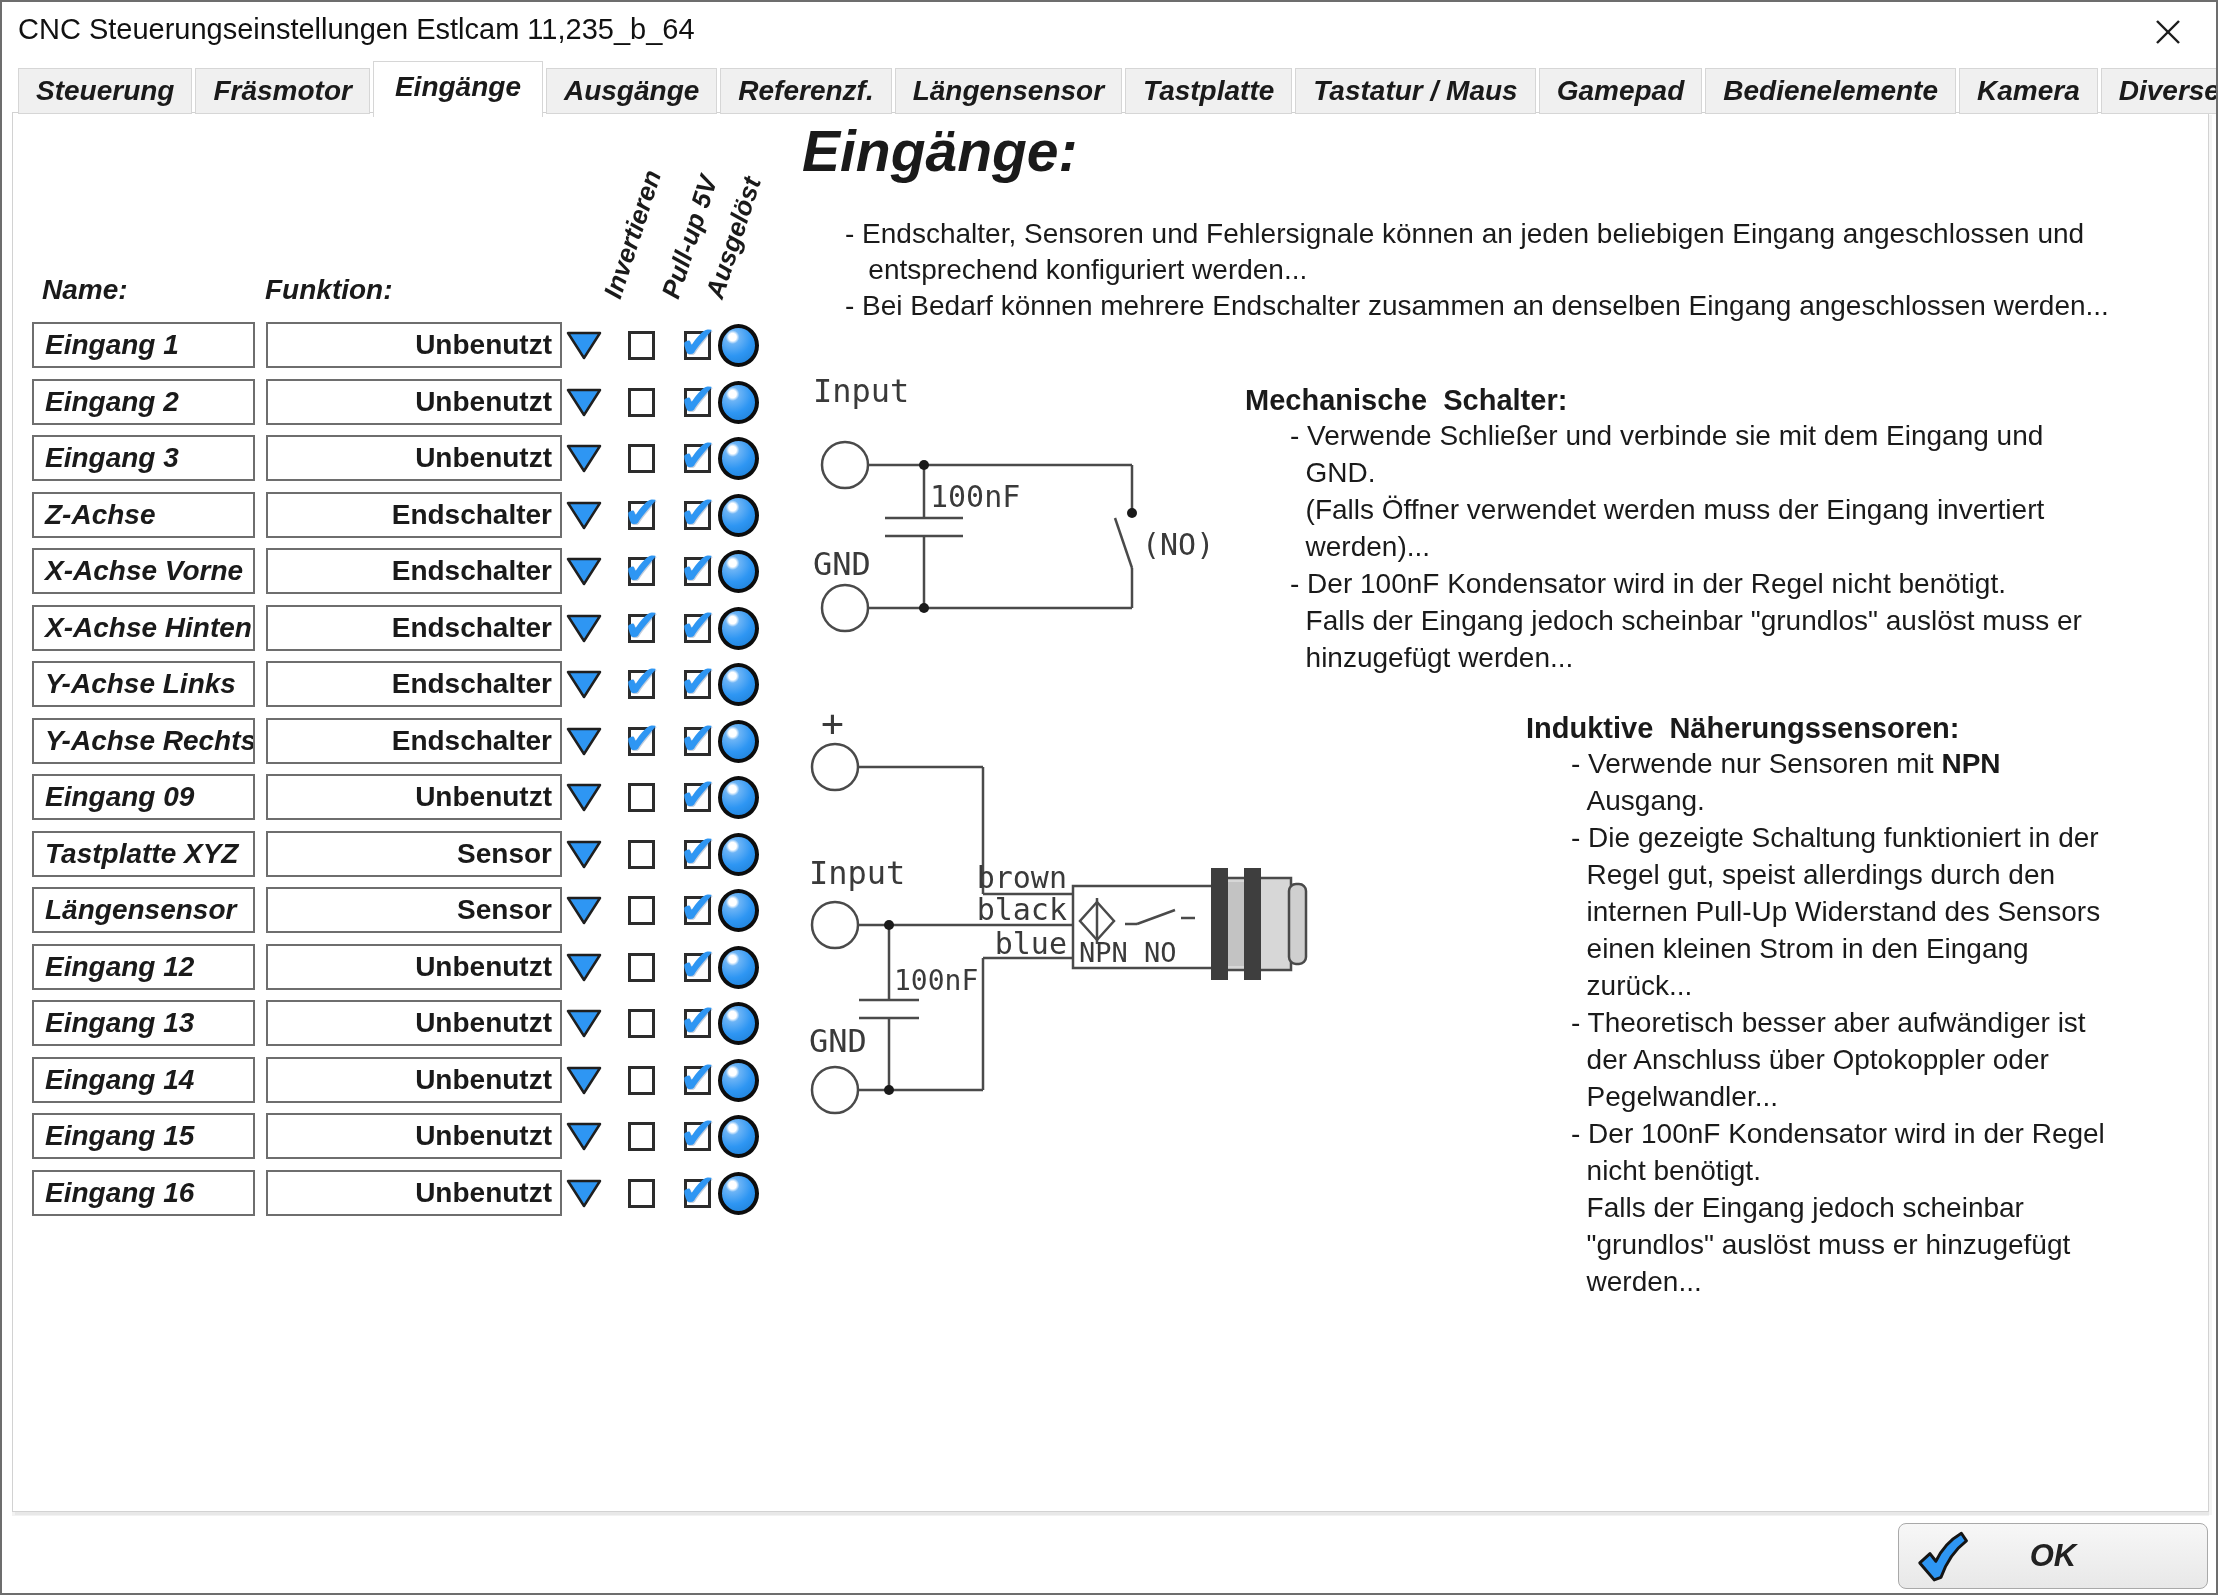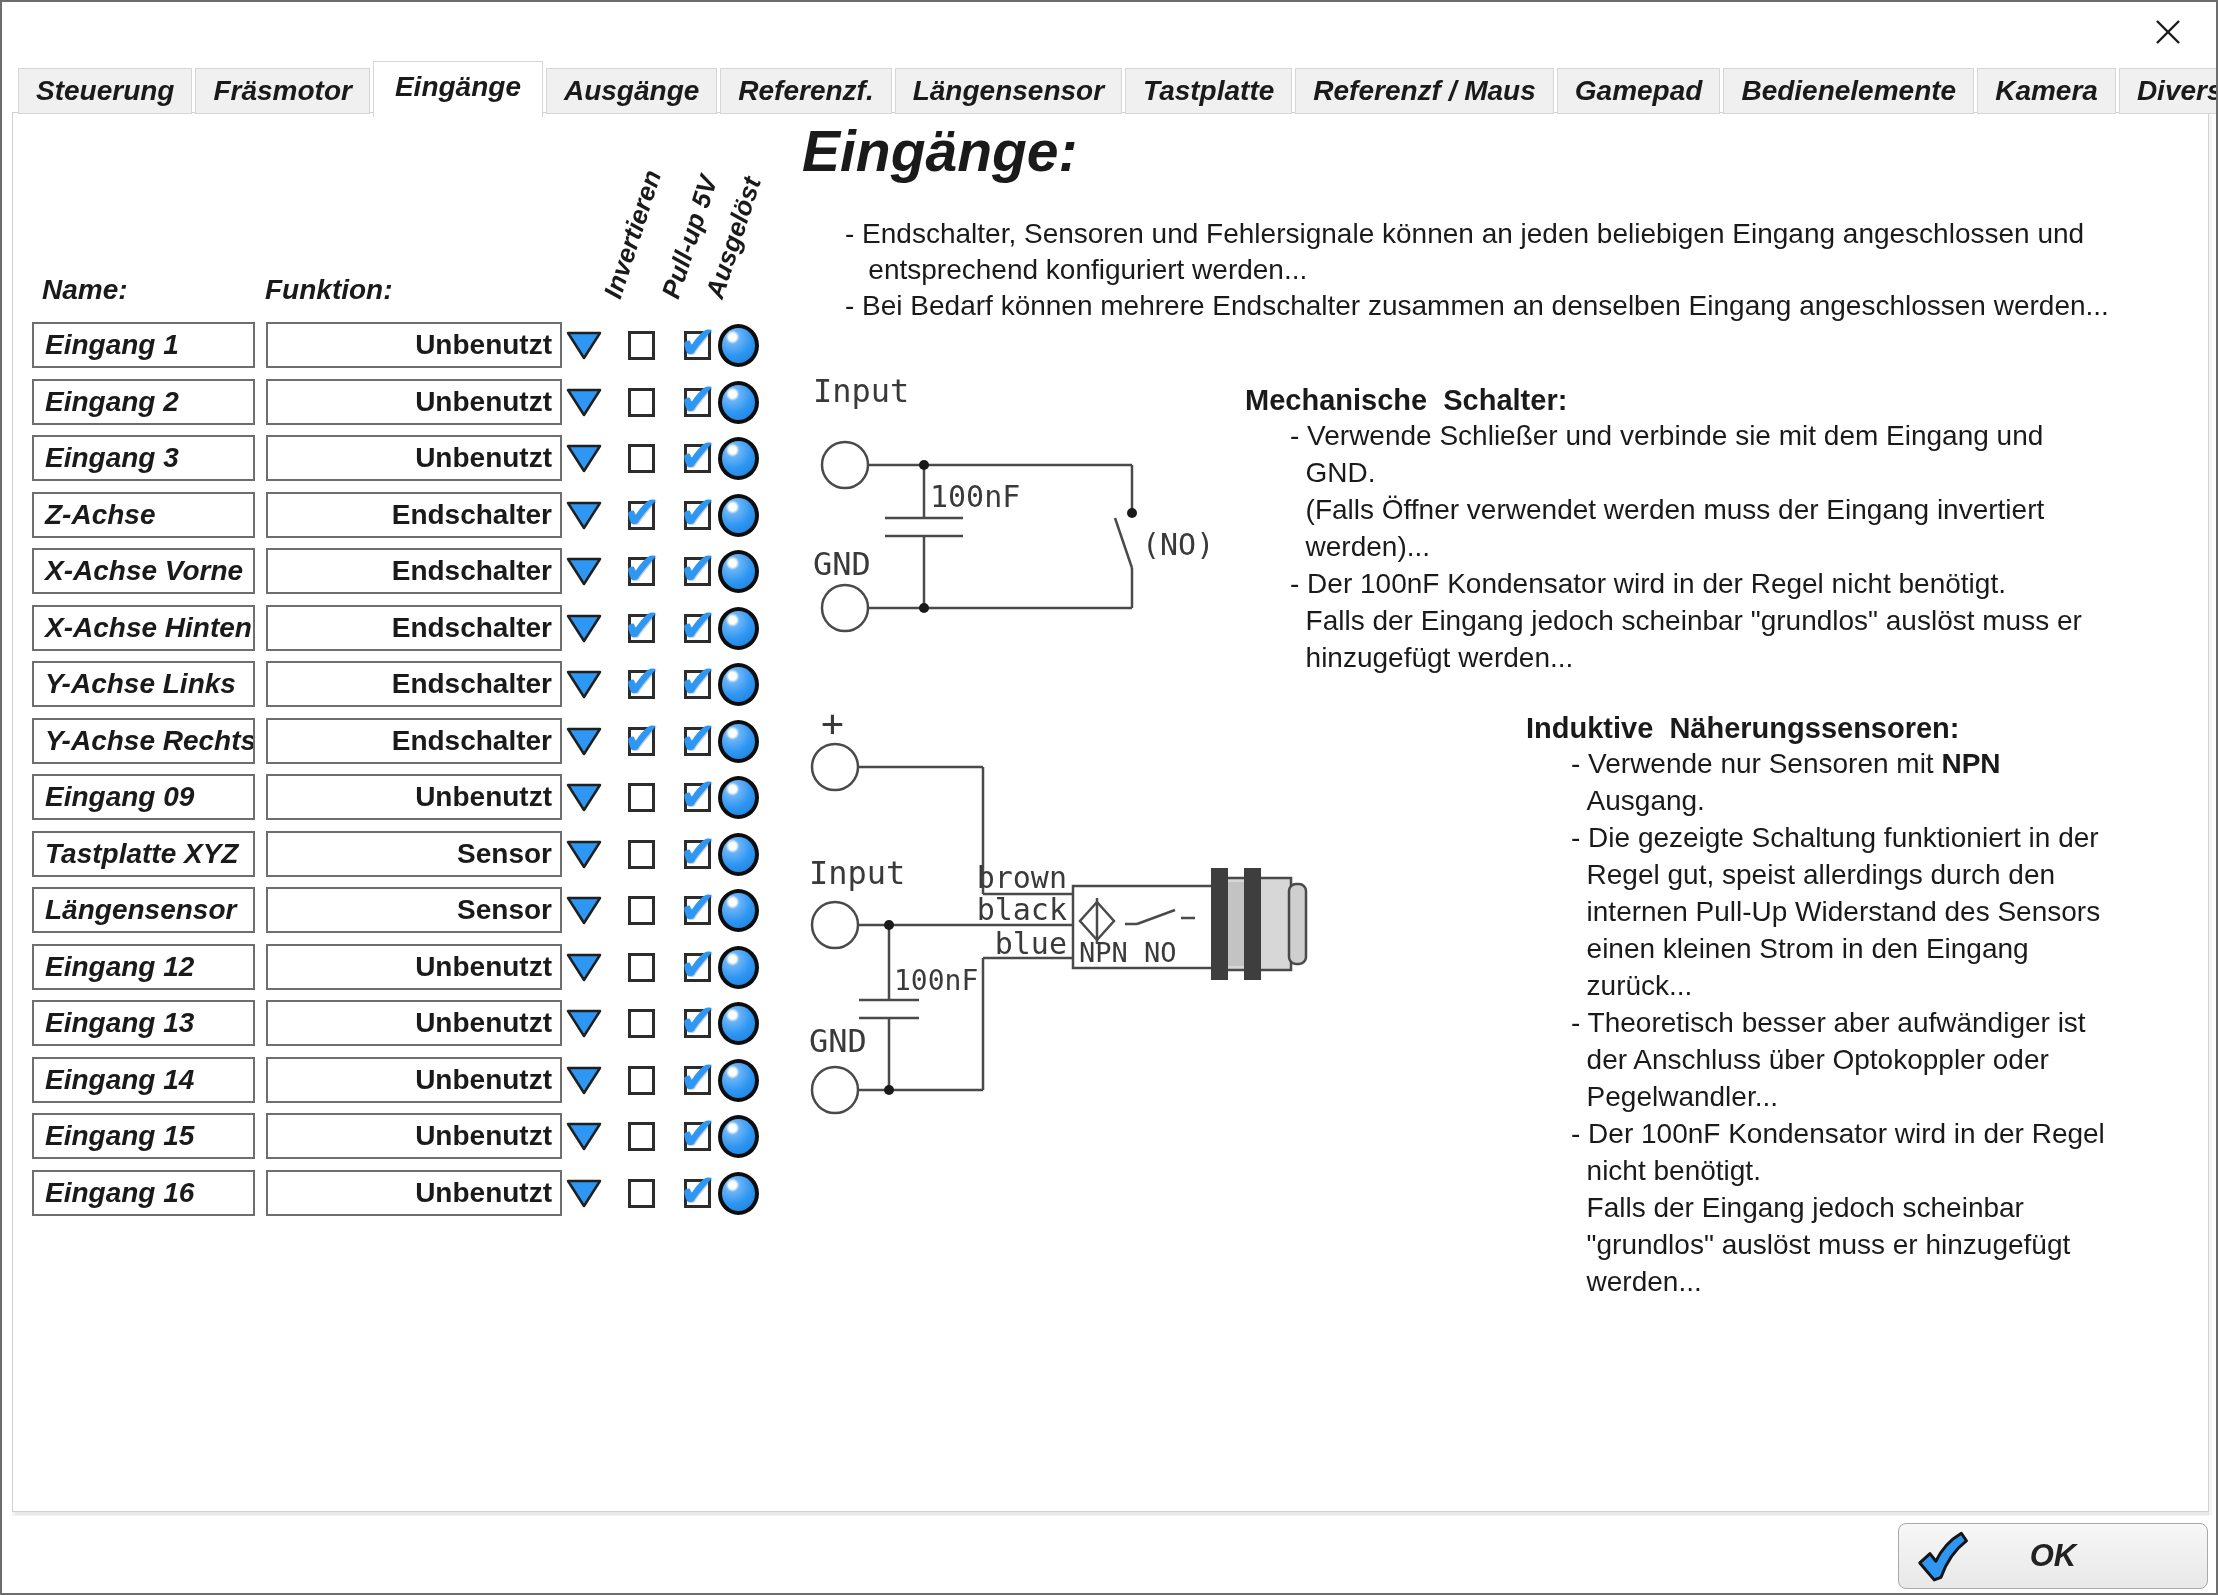--- a/index.html
+++ b/index.html
@@ -83,37 +83,38 @@
   }
   .ok-check{position:absolute;left:14px;top:4px;}
   .ok-label{font-size:31px;font-weight:bold;font-style:italic;color:#222;}
 </style>
 </head>
 <body>
 
 <div class="window">
 
   <div class="titlebar">
+    <div class="title-text">CNC Steuerungseinstellungen Estlcam 11,235_b_64</div>
     <div class="close-btn">
       <svg width="32" height="32" viewBox="0 0 32 32">
         <line x1="5" y1="5" x2="27" y2="27" stroke="#1c1c1c" stroke-width="2.4"></line>
         <line x1="27" y1="5" x2="5" y2="27" stroke="#1c1c1c" stroke-width="2.4"></line>
       </svg>
     </div>
   </div>
 
   <div class="tabstrip">
     <div class="tab">Steuerung</div>
     <div class="tab">Fräsmotor</div>
     <div class="tab active">Eingänge</div>
     <div class="tab">Ausgänge</div>
     <div class="tab">Referenzf.</div>
     <div class="tab">Längensensor</div>
     <div class="tab">Tastplatte</div>
-    <div class="tab">Referenzf / Maus</div>
+    <div class="tab">Tastatur / Maus</div>
     <div class="tab">Gamepad</div>
     <div class="tab">Bedienelemente</div>
     <div class="tab">Kamera</div>
     <div class="tab">Diverses</div>
   </div>
 
   <div class="panel"></div>
 
   <div class="rot-header" style="left:624px;top:270px;">Invertieren</div>
   <div class="rot-header" style="left:682px;top:270px;">Pull-up 5V</div>

